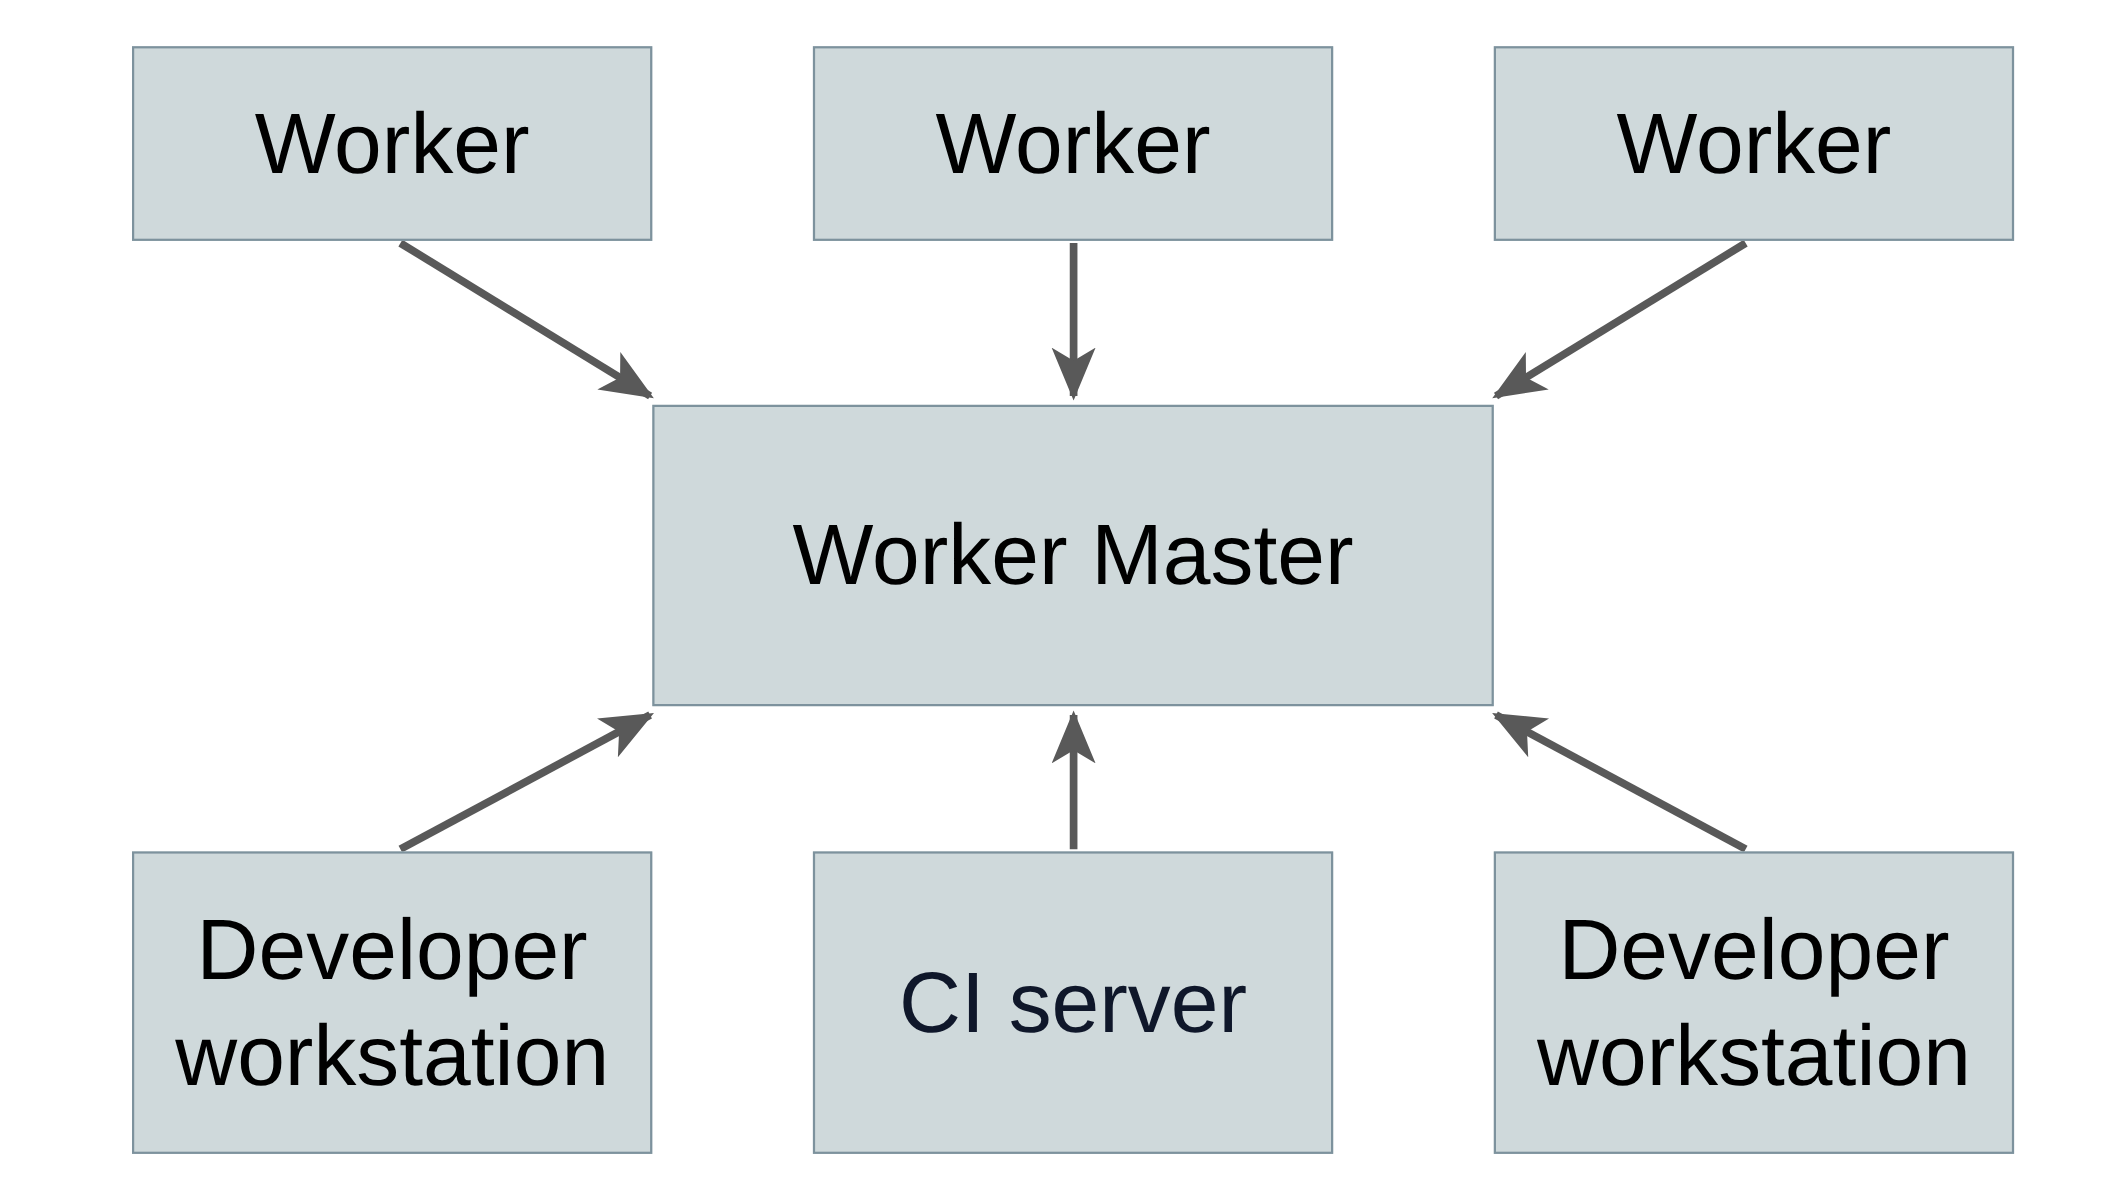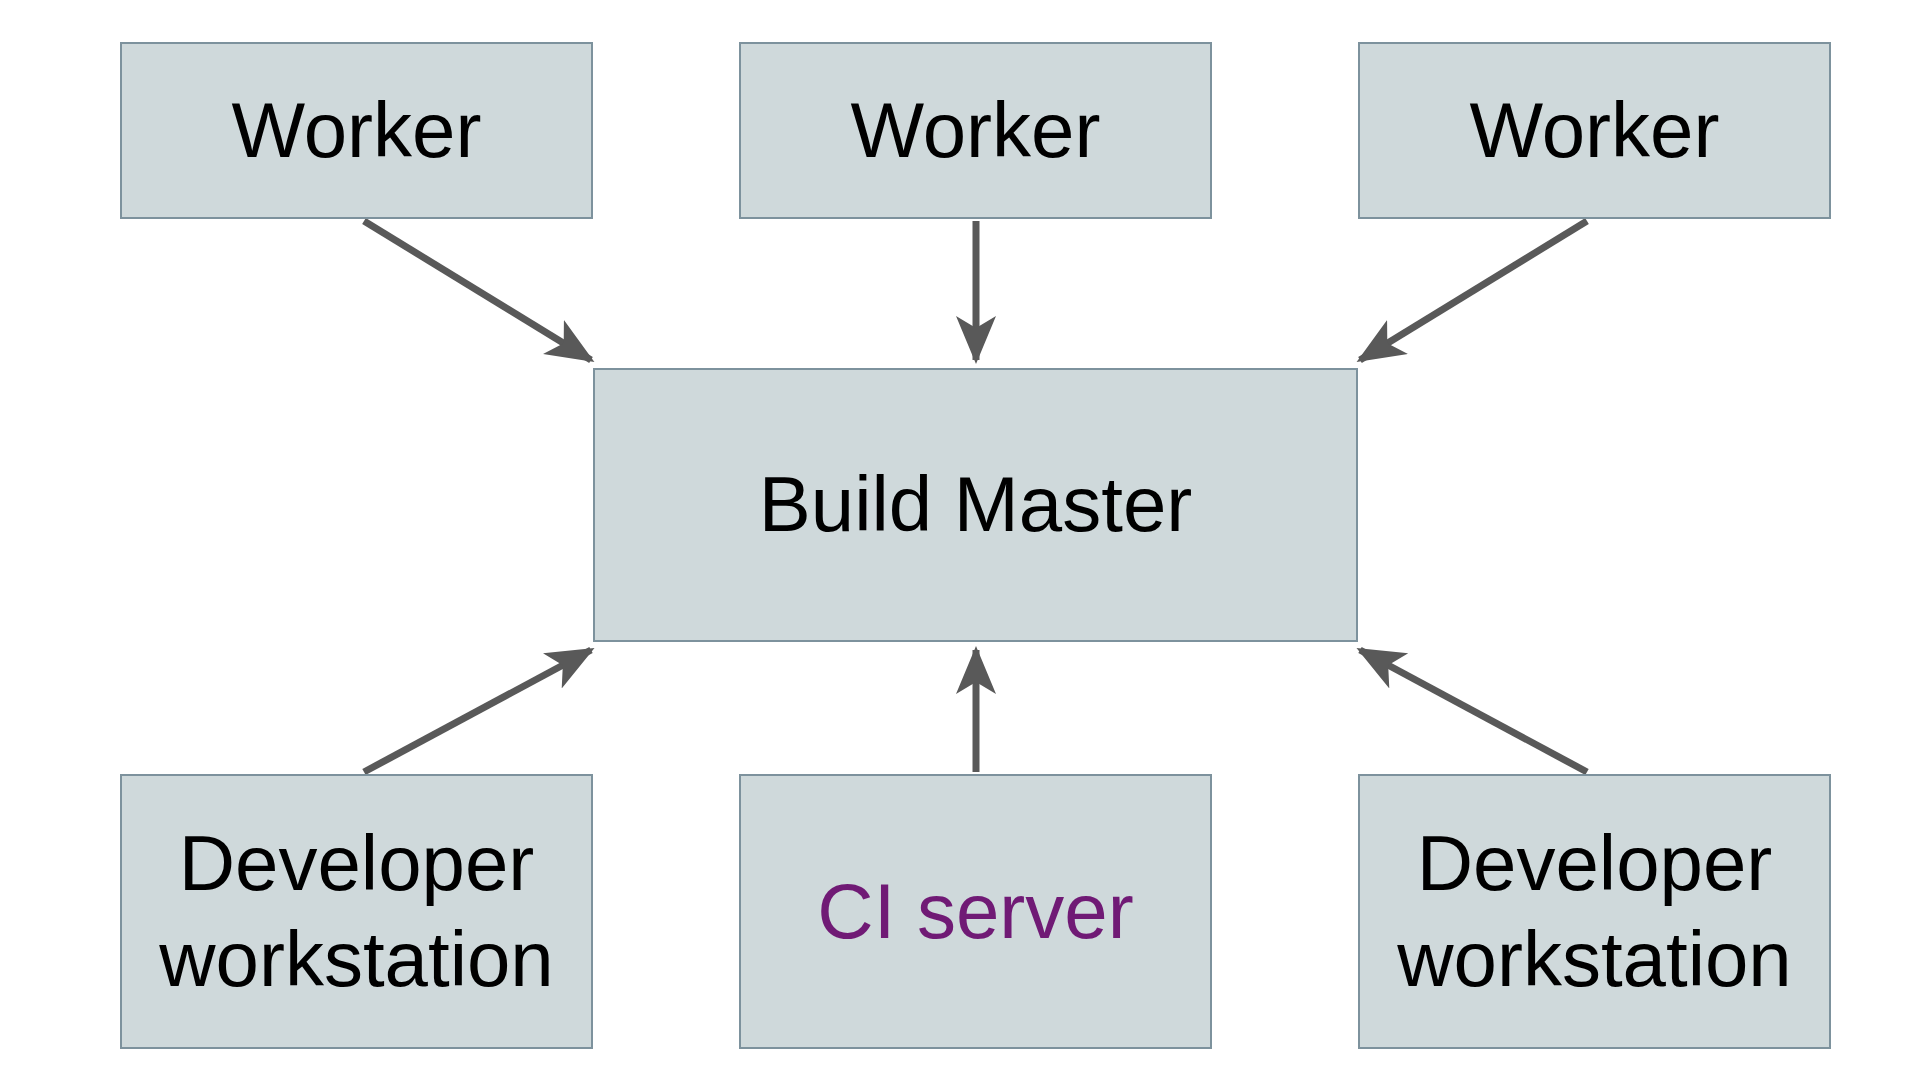--- a/index.html
+++ b/index.html
@@ -62,26 +62,26 @@
 <div class="node" style="left: 120px; top: 42px; width: 473px; height: 177px; background: rgb(207, 217, 219); border-color: rgb(125, 146, 157);">
       <span class="label" style="color: rgb(0, 0, 0);">Worker</span>
     </div>
     <div class="node" style="left: 739px; top: 42px; width: 473px; height: 177px; background: rgb(207, 217, 219); border-color: rgb(125, 146, 157);">
       <span class="label" style="color: rgb(0, 0, 0);">Worker</span>
     </div>
     <div class="node" style="left: 1358px; top: 42px; width: 473px; height: 177px; background: rgb(207, 217, 219); border-color: rgb(125, 146, 157);">
       <span class="label" style="color: rgb(0, 0, 0);">Worker</span>
     </div>
     <div class="node" style="left: 593px; top: 368px; width: 765px; height: 274px; background: rgb(207, 217, 219); border-color: rgb(125, 146, 157);">
-      <span class="label" style="color: rgb(0, 0, 0);">Build Master</span>
+      <span class="label" style="color: rgb(0, 0, 0);">Worker Master</span>
     </div>
     <div class="node" style="left: 120px; top: 774px; width: 473px; height: 275px; background: rgb(207, 217, 219); border-color: rgb(125, 146, 157);">
       <span class="label" style="color: rgb(0, 0, 0);">Developer
 workstation</span>
     </div>
     <div class="node" style="left: 739px; top: 774px; width: 473px; height: 275px; background: rgb(207, 217, 219); border-color: rgb(125, 146, 157);">
-      <span class="label" style="color: #701a75;">CI server</span>
+      <span class="label" style="color: #0f172a;">CI server</span>
     </div>
     <div class="node" style="left: 1358px; top: 774px; width: 473px; height: 275px; background: rgb(207, 217, 219); border-color: rgb(125, 146, 157);">
       <span class="label" style="color: rgb(0, 0, 0);">Developer
 workstation</span>
     </div>
   </div>
 
 </body></html>

